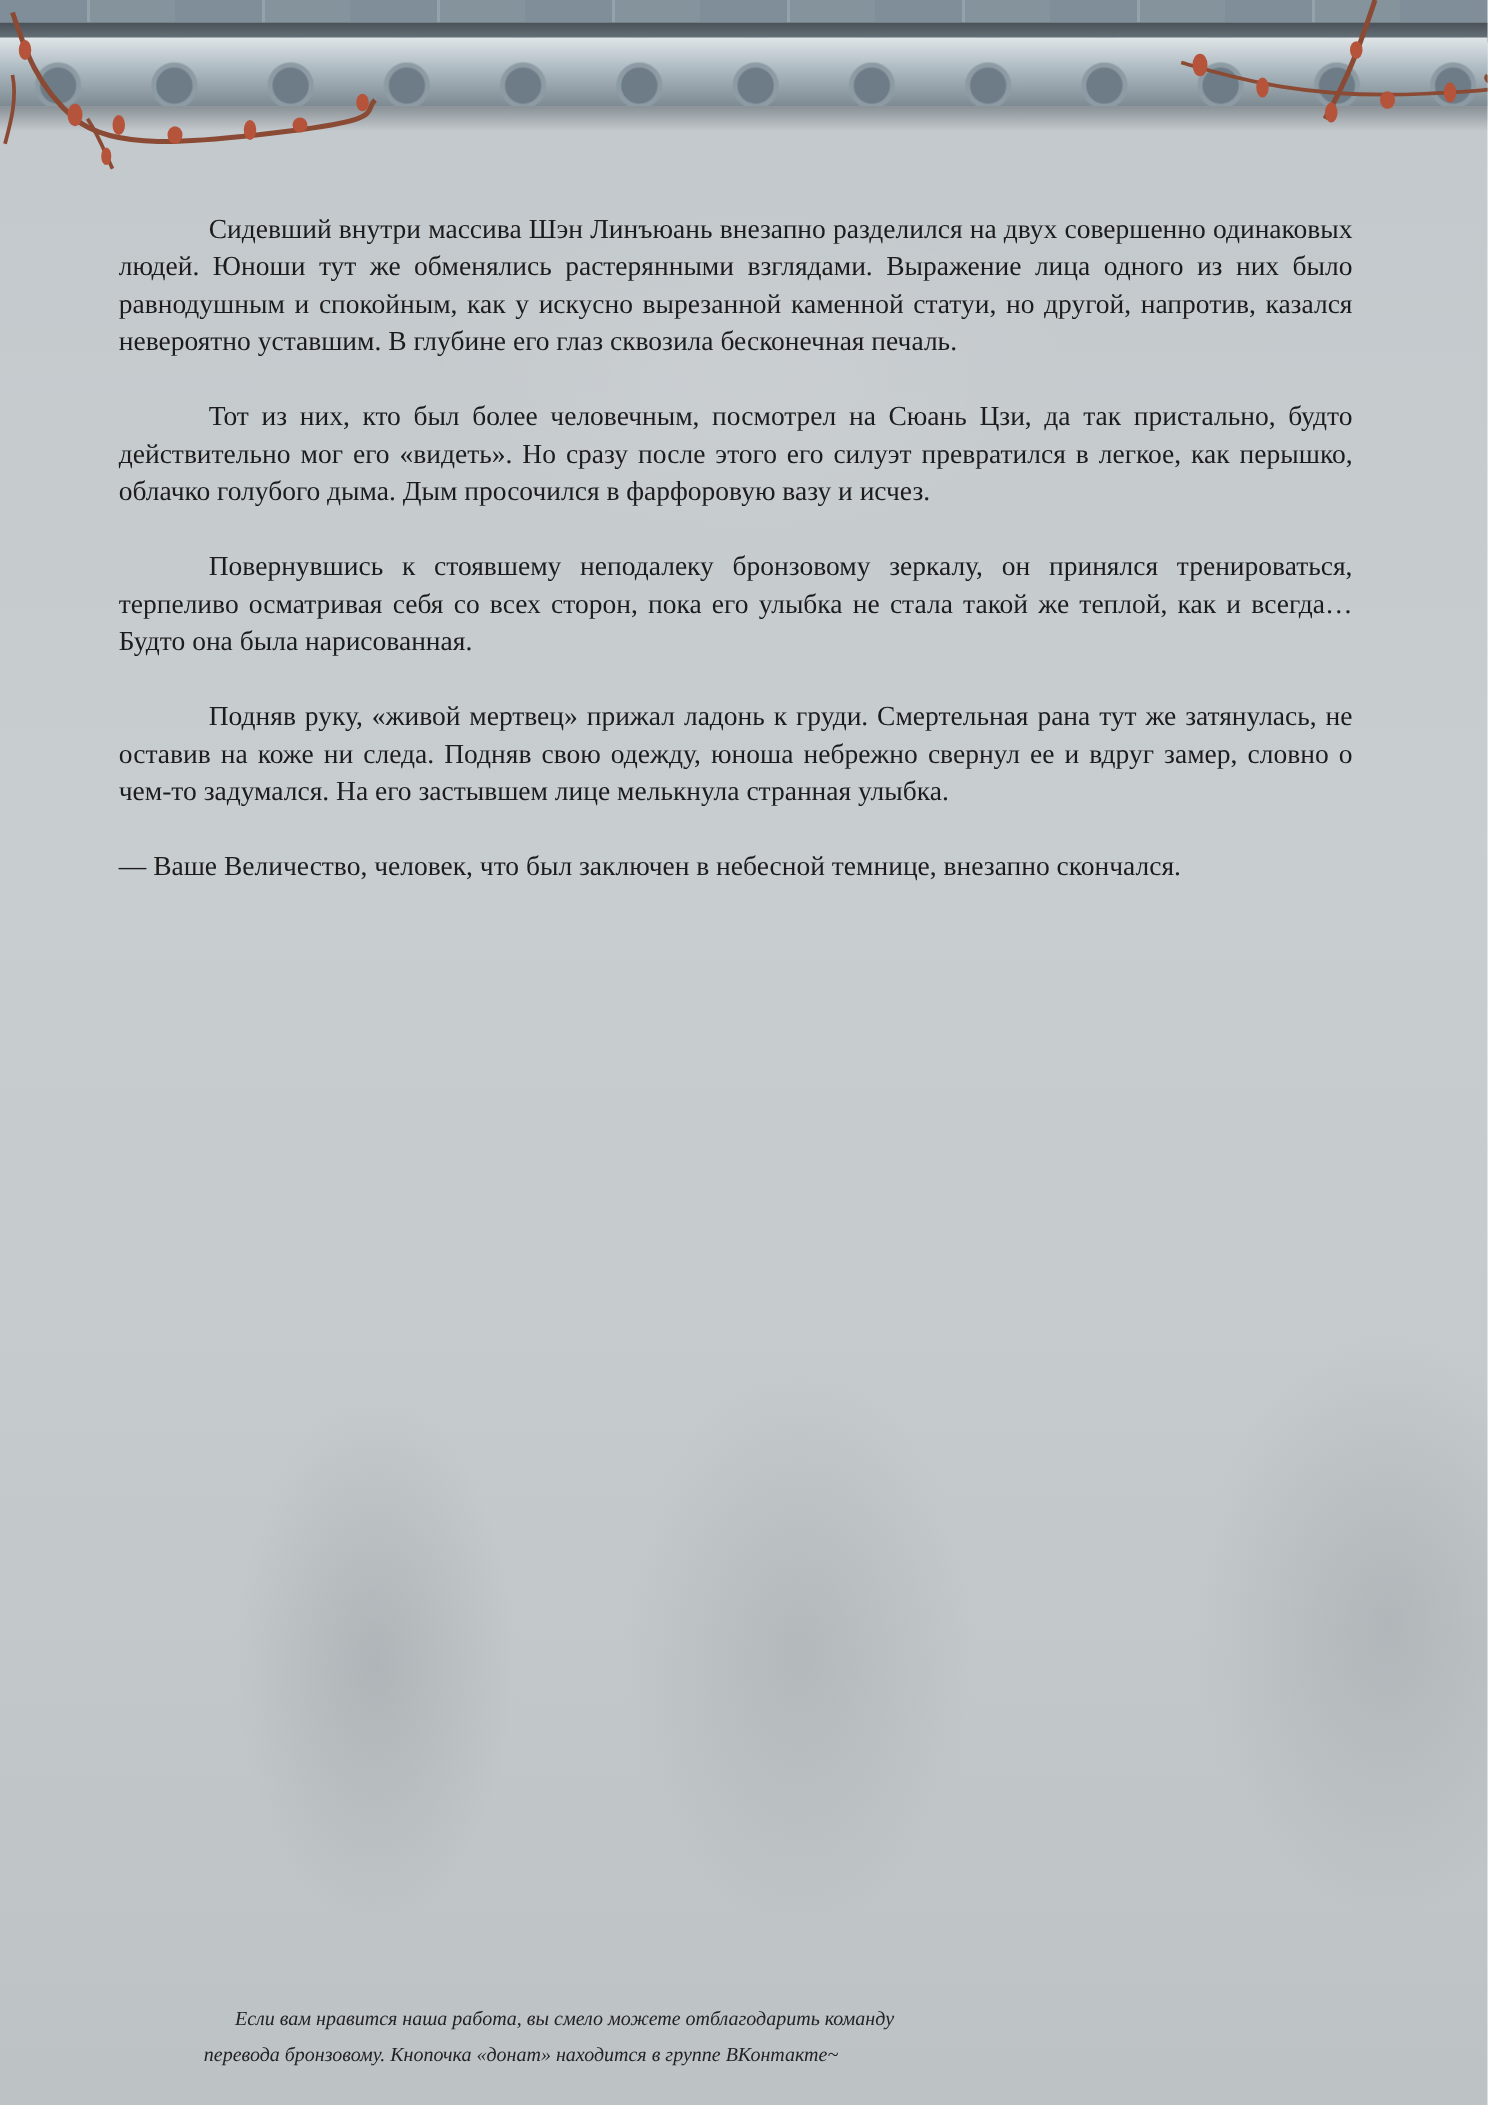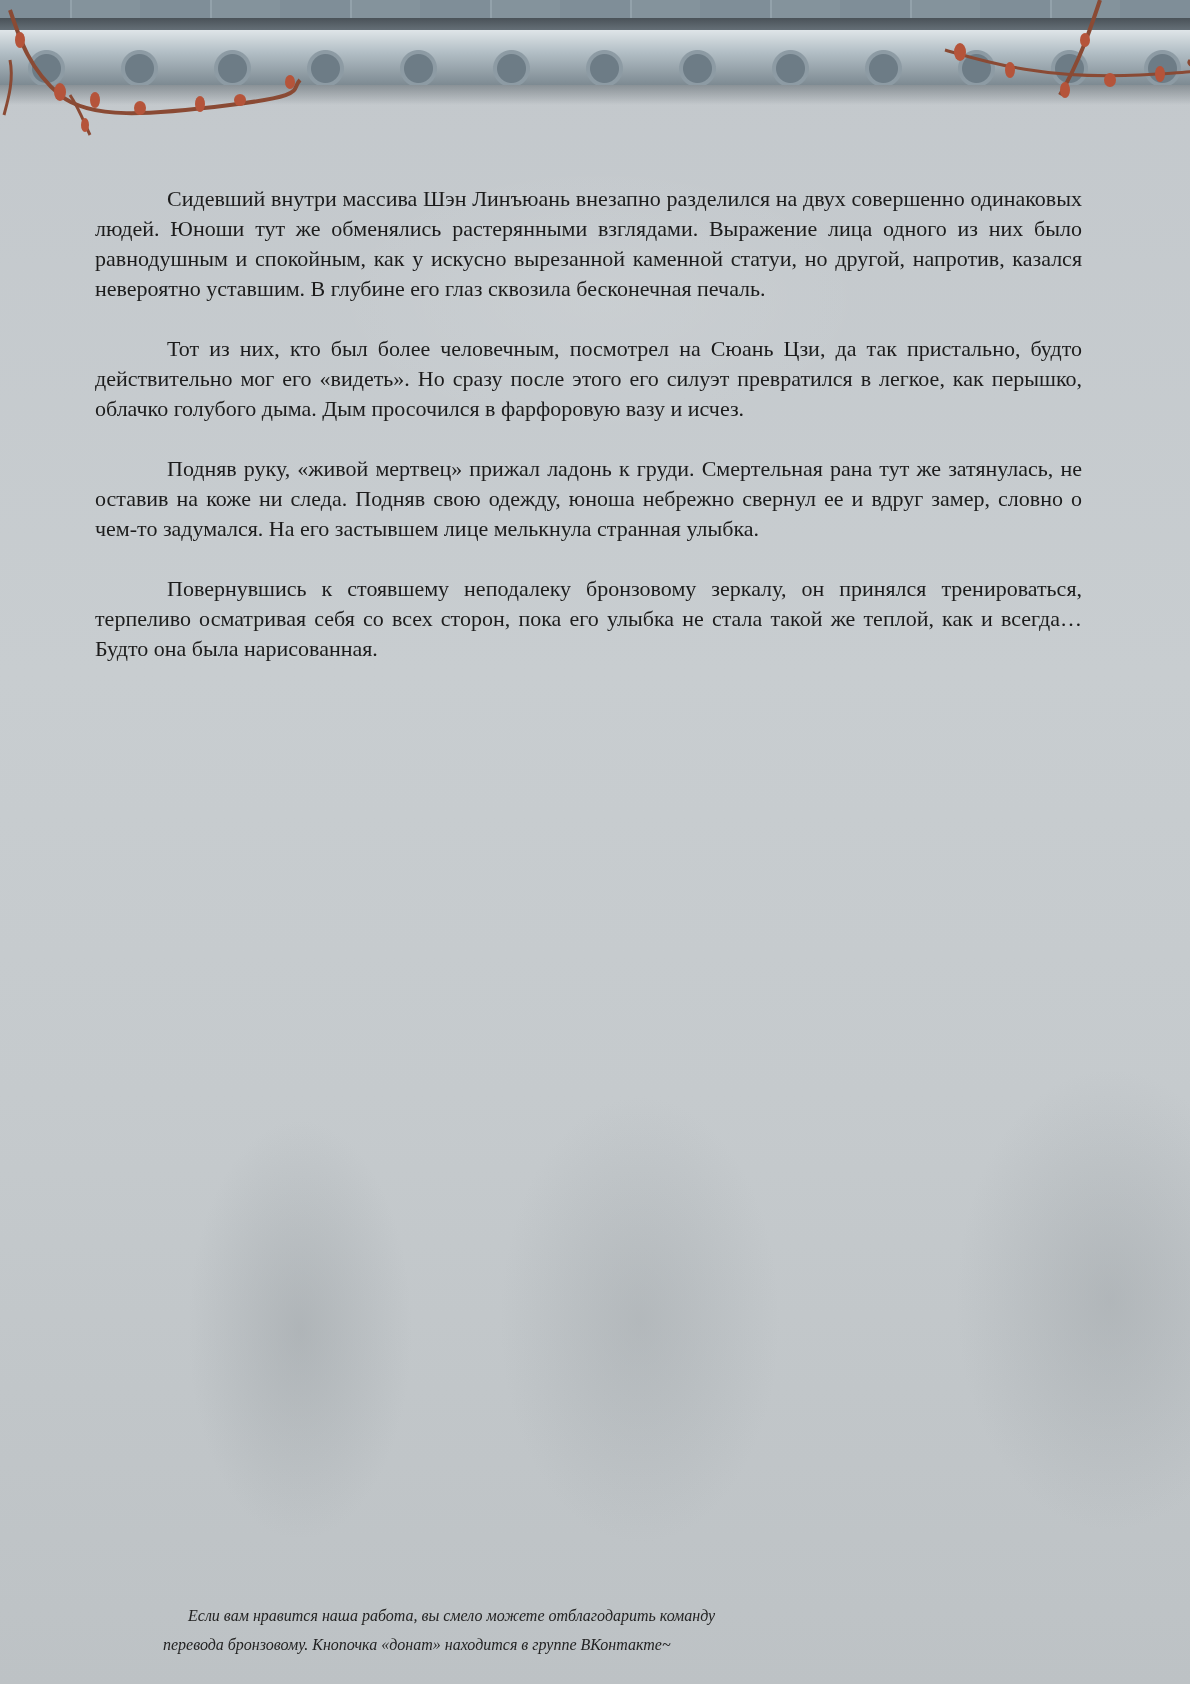--- a/index.html
+++ b/index.html
@@ -36,21 +36,21 @@
   .roof-shadow {
     position:absolute; left:0; top:85px; width:1190px; height:20px;
     background: linear-gradient(180deg, rgba(90,100,106,0.55), rgba(195,200,204,0));
   }
   .branch { position:absolute; }
   
   .content {
     position:absolute; left:95px; top:168px; width:987px;
   }
   .para {
-    font-size:22px; line-height:30px; text-align:justify; margin:16px 0 30px 0;
+    font-size:22px; line-height:30px; text-align:justify; margin:0 0 30px 0;
     text-indent:72px;
   }
   .para.noindent { text-indent:0; }
   .footer {
     position:absolute; left:150px; top:1601px; width:900px;
     font-style:italic; font-size:16px; line-height:29px; color:#222;
   }
   .footer .l1 { display:block; padding-left:38px; }
   .footer .l2 { display:block; padding-left:13px; }
 </style>
@@ -89,20 +89,21 @@
         <ellipse cx="170" cy="80" rx="6" ry="7"></ellipse>
       <ellipse cx="220" cy="74" rx="5" ry="8"></ellipse>
         <ellipse cx="145" cy="40" rx="5" ry="7"></ellipse>
     </g>
   </svg>
 </div>
 
 <main class="content">
   <p class="para">Сидевший внутри массива Шэн Линъюань внезапно разделился на двух совершенно одинаковых людей. Юноши тут же обменялись растерянными взглядами. Выражение лица одного из них было равнодушным и спокойным, как у искусно вырезанной каменной статуи, но другой, напротив, казался невероятно уставшим. В глубине его глаз сквозила бесконечная печаль.</p>
   <p class="para">Тот из них, кто был более человечным, посмотрел на Сюань Цзи, да так пристально, будто действительно мог его «видеть». Но сразу после этого его силуэт превратился в легкое, как перышко, облачко голубого дыма. Дым просочился в фарфоровую вазу и исчез.</p>
+  <p class="para">Повернувшись к стоявшему неподалеку бронзовому зеркалу, он принялся тренироваться, терпеливо осматривая себя со всех сторон, пока его улыбка не стала такой же теплой, как и всегда… Будто она была нарисованная.</p>
   <p class="para">Подняв руку, «живой мертвец» прижал ладонь к груди. Смертельная рана тут же затянулась, не оставив на коже ни следа. Подняв свою одежду, юноша небрежно свернул ее и вдруг замер, словно о чем-то задумался. На его застывшем лице мелькнула странная улыбка.</p>
-  <p class="para">Повернувшись к стоявшему неподалеку бронзовому зеркалу, он принялся тренироваться, терпеливо осматривая себя со всех сторон, пока его улыбка не стала такой же теплой, как и всегда… Будто она была нарисованная.</p>
+  <p class="para noindent">— Ваше Величество, человек, что был заключен в небесной темнице, внезапно скончался.</p>
 </main>
 
 <div class="footer">
   <span class="l1">Если вам нравится наша работа, вы смело можете отблагодарить команду</span>
   <span class="l2">перевода бронзовому. Кнопочка «донат» находится в группе ВКонтакте~</span>
 </div>
 
 </body></html>

